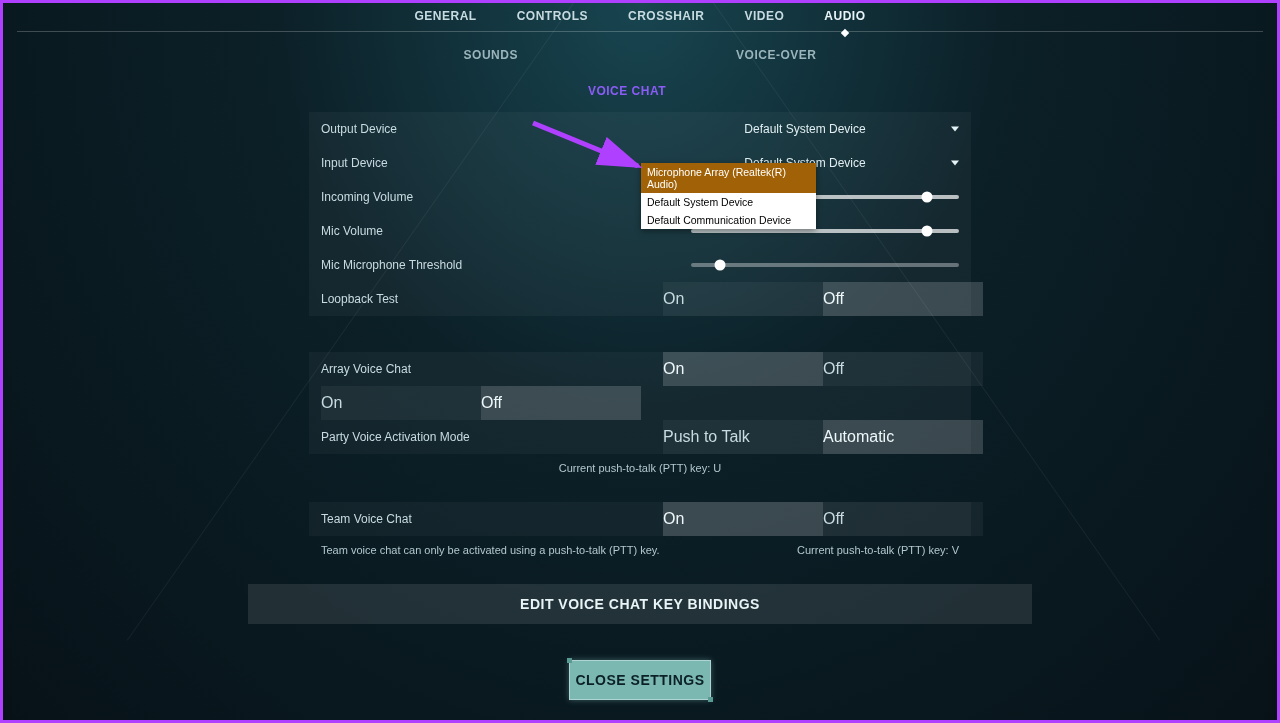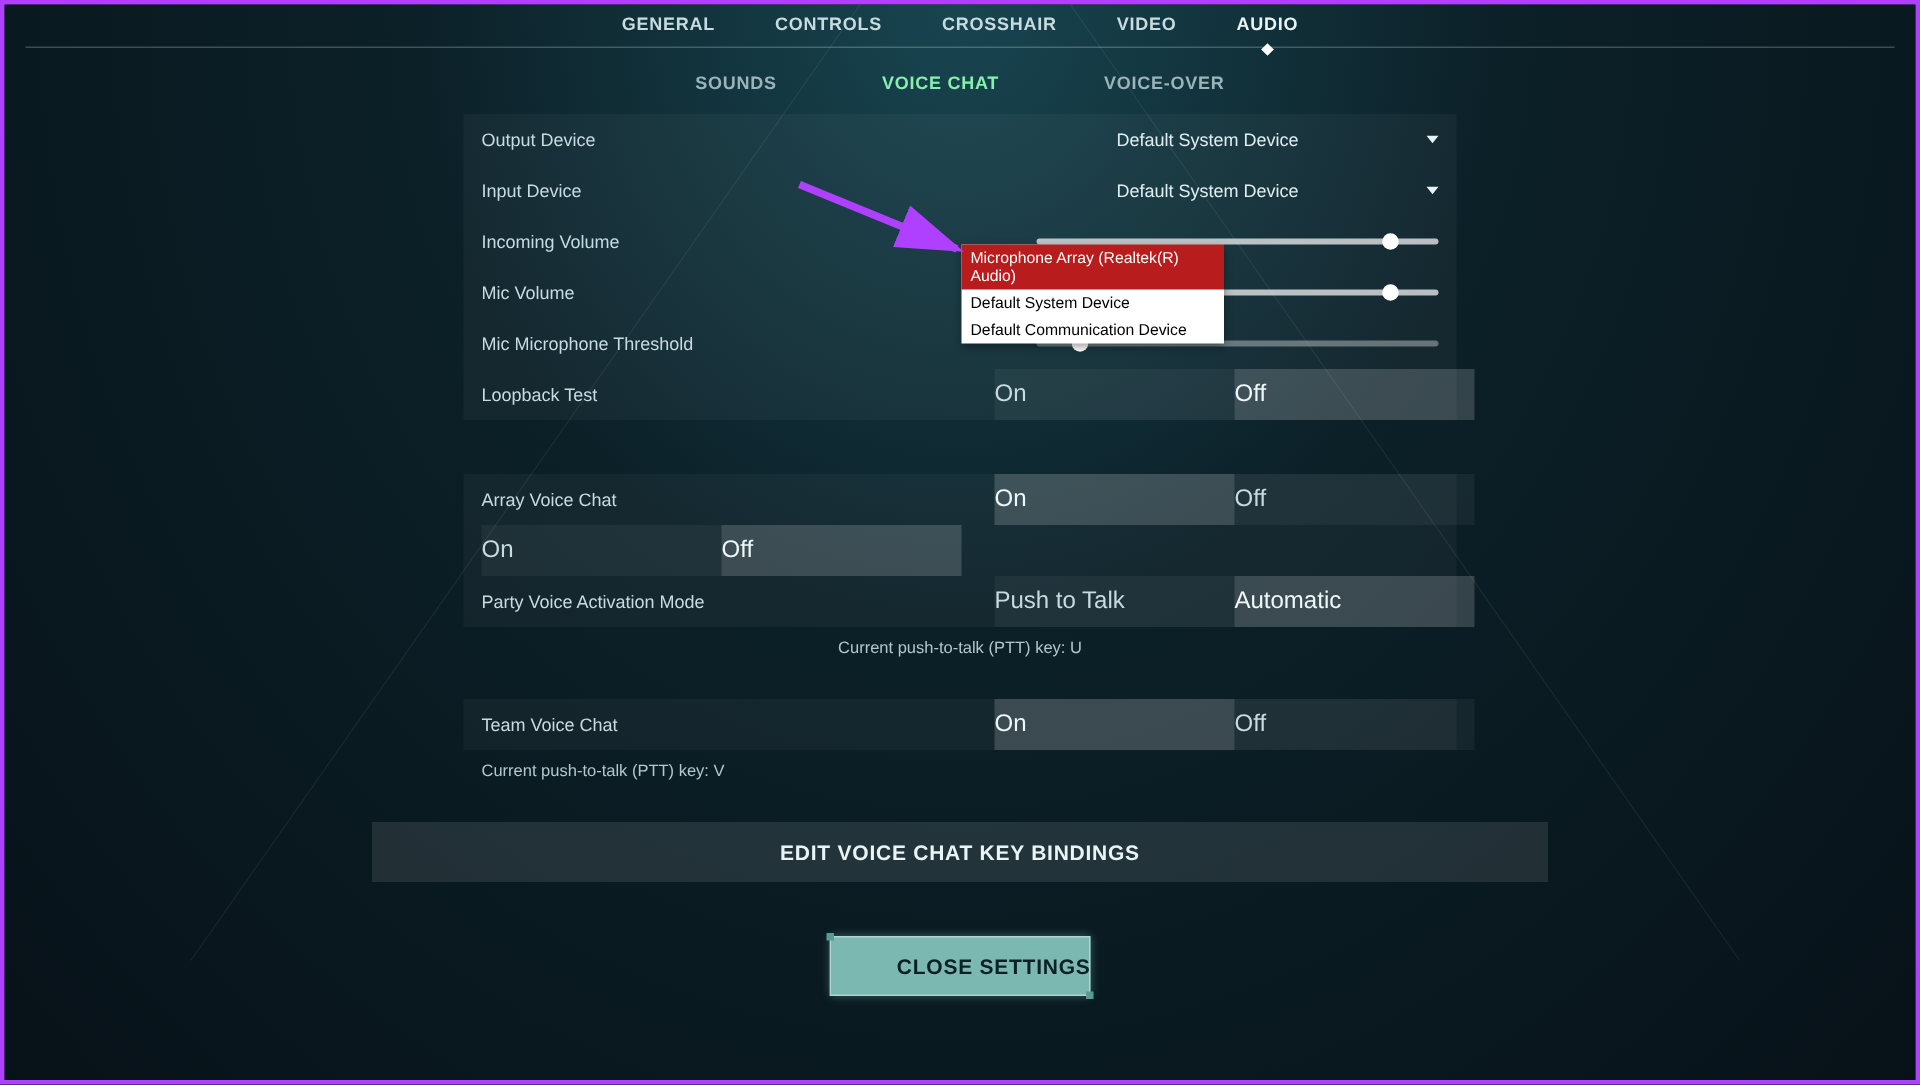--- a/index.html
+++ b/index.html
@@ -56,21 +56,21 @@
     display:flex;
     justify-content:center;
     gap: 70px;
     font-size: 12px;
     font-weight: bold;
     letter-spacing: 0.5px;
     color:#9ab4ba;
     padding: 16px 0 14px;
   }
   .sub-tabs .sub { cursor:pointer; }
-  .sub-tabs .sub.active { color: #86efac; }
+  .sub-tabs .sub.active { color: #8b5cf6; margin-top: 36px; }
   .panel {
     width: 662px;
     margin: 0 auto;
   }
   .row {
     display:flex;
     align-items: center;
     height: 34px;
     background: rgba(255,255,255,0.04);
     padding: 0 12px;
@@ -123,26 +123,26 @@
     background: rgba(255,255,255,0.10);
     color:#e8f4f6;
     text-align:center;
     line-height:40px;
     font-size:14px;
     letter-spacing:0.5px;
     font-weight:bold;
     cursor:pointer;
   }
   .close-btn {
-    width: 174px;
+    width: 142px;
     height: 40px;
     margin: 36px auto 0;
     background: #7bb8b2;
     color: #0c2028;
-    text-align:right;
+    text-align:center;
     line-height:40px;
     font-size:14px;
     font-weight: bold;
     letter-spacing:0.5px;
     box-shadow: inset 0 0 0 1px rgba(255,255,255,0.4), 0 0 6px rgba(131,203,196,0.4);
     cursor:pointer;
     position: relative;
   }
   .close-btn::before, .close-btn::after {
     content:""; position:absolute; width:5px; height:5px; background:#5a9a94;
@@ -157,21 +157,21 @@
     background: #fff;
     color:#000;
     font-size:10.5px;
     z-index: 20;
     box-shadow: 0 2px 6px rgba(0,0,0,0.4);
   }
   .dropdown .opt {
     padding: 3px 6px;
     cursor:pointer;
   }
-  .dropdown .opt.hl { background:#b91c1c; color:#fff; }
+  .dropdown .opt.hl { background:#a16207; color:#fff; }
   .arrow {
     position:absolute;
     left: 525px;
     top: 115px;
     z-index: 30;
     pointer-events:none;
   }
   .row.toggle-row { padding-right:0; }
   .row.toggle-row .label { padding-left: 0;}
   .info-double { display:flex; justify-content:space-between; width:662px; margin:0 auto; padding:8px 12px 0; font-size:11px; color:#b2c8ce;}
@@ -275,20 +275,21 @@
     <div class="row toggle-row">
       <div class="label" style="flex:0 0 342px">Team Voice Chat</div>
       <div class="toggle-area">
         <div class="seg active">On</div>
         <div class="seg">Off</div>
       </div>
     </div>
   </div>
 
   <div class="info-double">
+    <span>Team voice chat can only be activated using a push-to-talk (PTT) key.</span>
     <span>Current push-to-talk (PTT) key: V</span>
   </div>
 
   <div style="height:24px"></div>
 
   <div class="bindings-btn">EDIT VOICE CHAT KEY BINDINGS</div>
 
   <div class="close-btn">CLOSE SETTINGS</div>
 
 </div>

